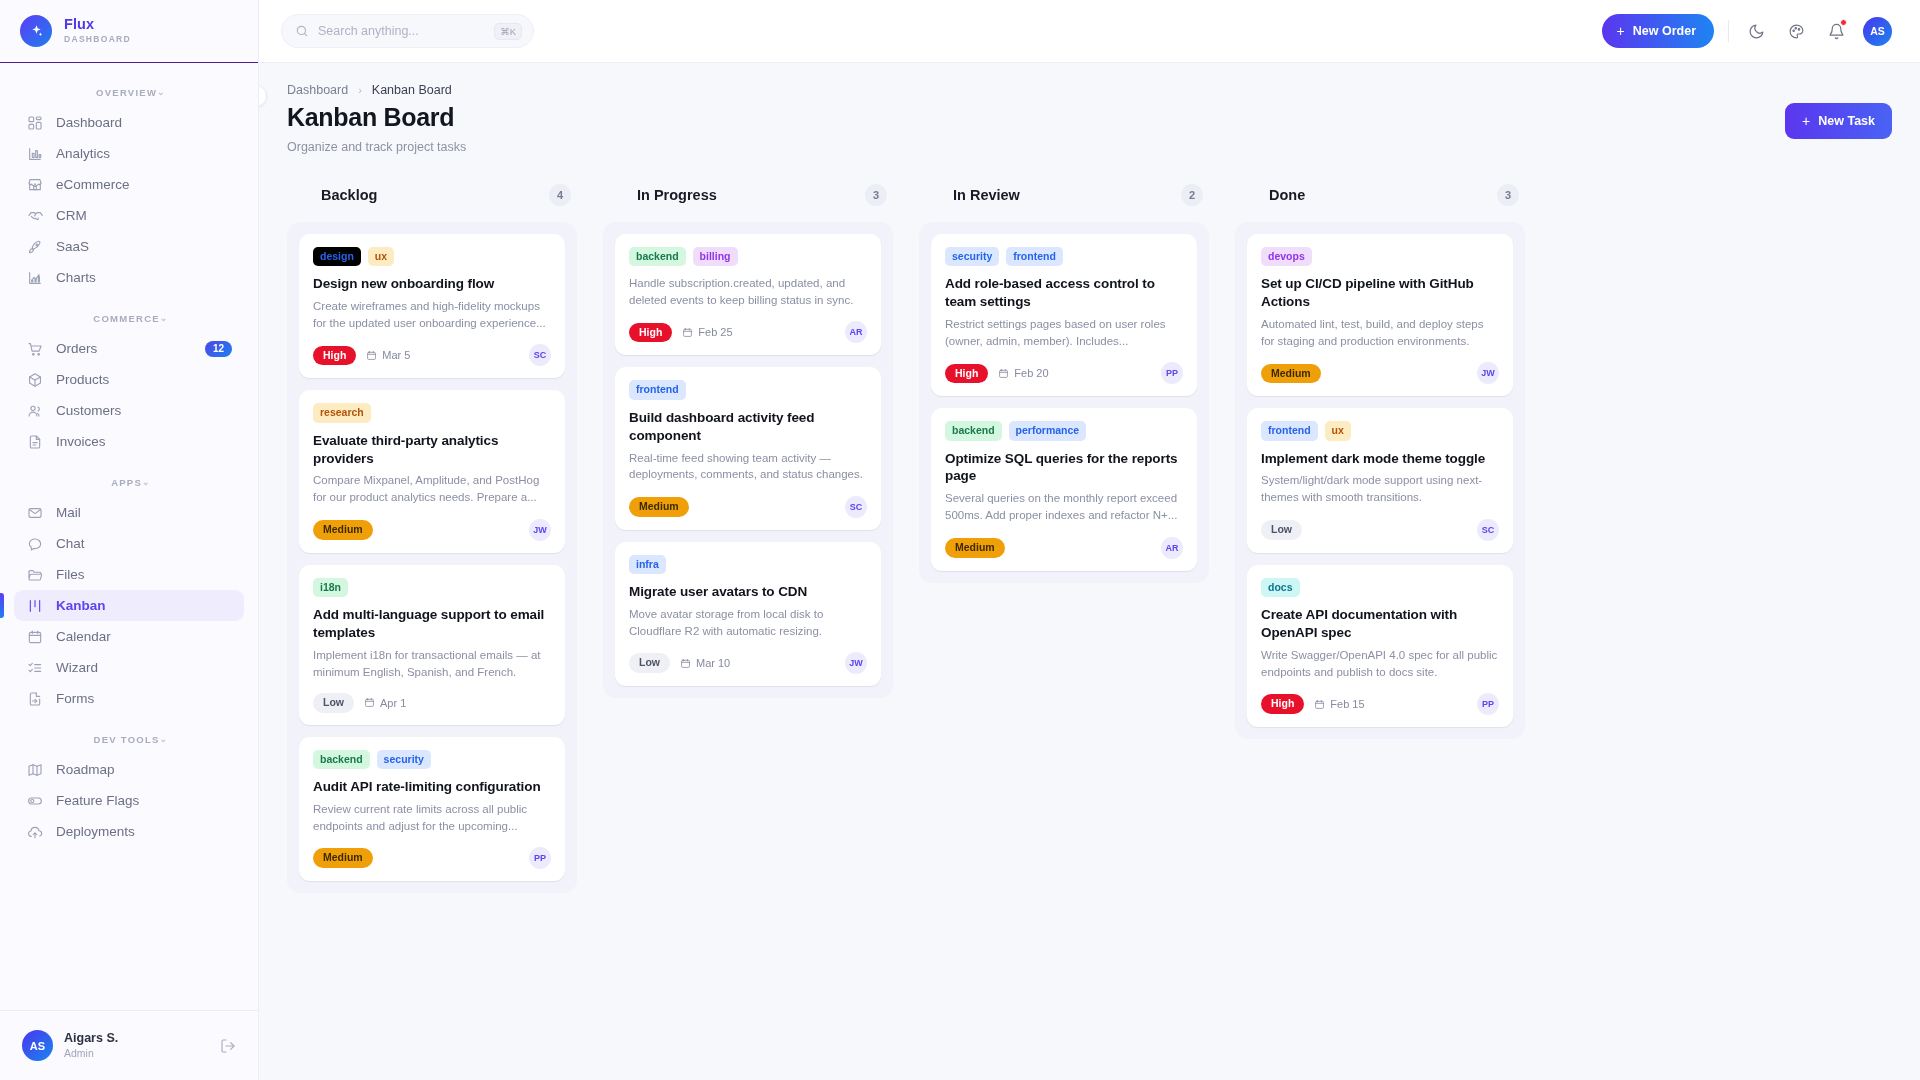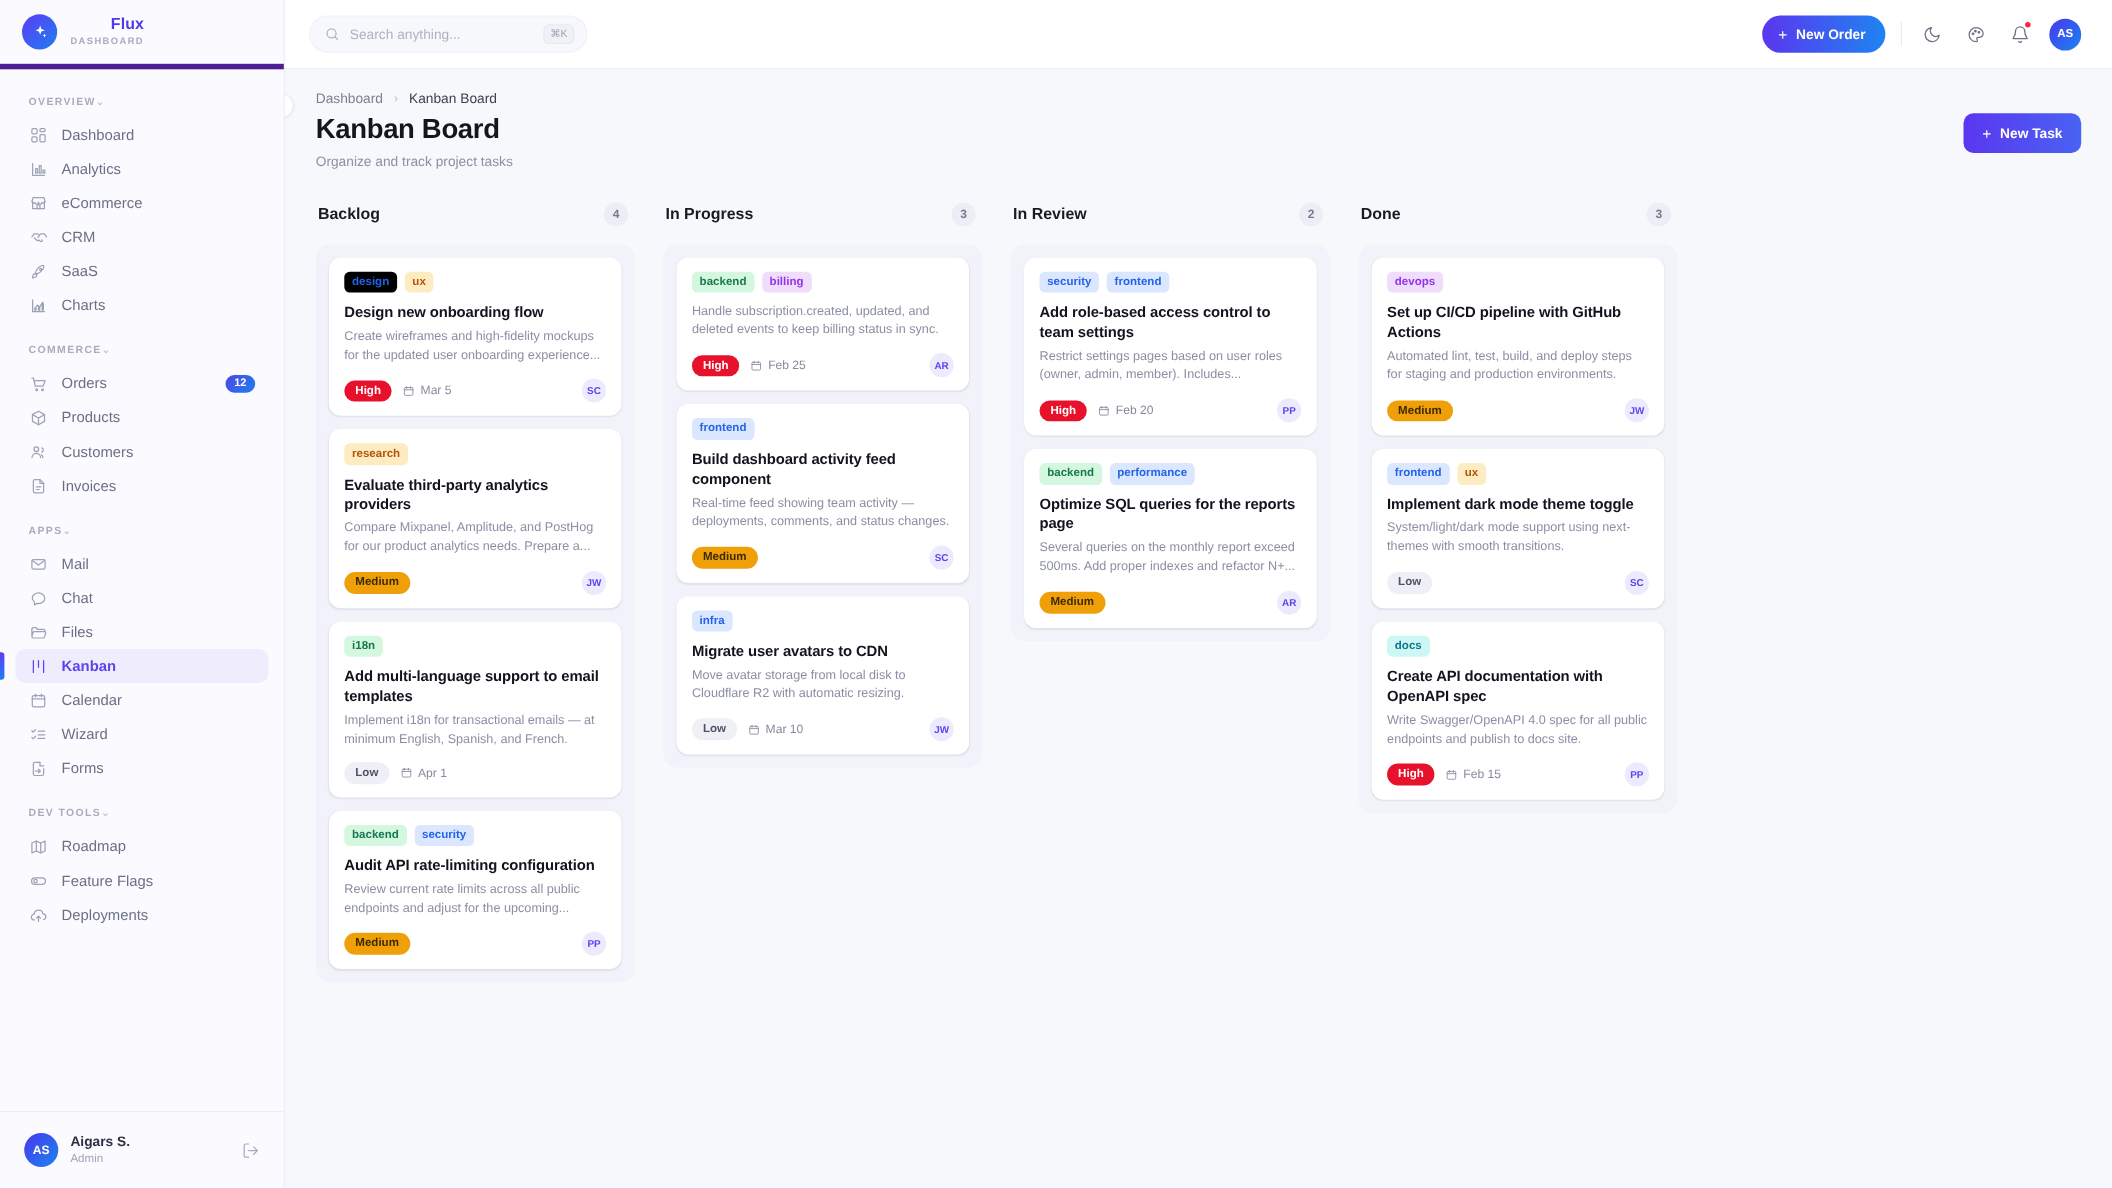--- a/index.html
+++ b/index.html
@@ -17,36 +17,35 @@
     width: 259px; height: 1080px; flex: 0 0 259px;
     background: #fafaff;
     border-right: 1px solid #ecedf5;
     display: flex; flex-direction: column;
     position: relative;
   }
   .brand {
     height: 63px; flex: 0 0 63px;
     display: flex; align-items: center; gap: 12px;
     padding: 4px 20px;
-    border-bottom: 5px solid #4c1d95;
-    text-align: right;
+    border-bottom: 1px solid #4c1d95;
   }
   .brand-logo {
     width: 32px; height: 32px; border-radius: 50%;
     background: linear-gradient(135deg, #5b3df5 0%, #1f7ef0 100%);
     display: flex; align-items: center; justify-content: center;
     flex: 0 0 32px;
   }
   .brand-text { display: flex; flex-direction: column; line-height: 1.1; }
   .brand-name { font-size: 14.5px; font-weight: 700; color: #4f39e8; letter-spacing: .1px; }
   .brand-sub { font-size: 8.5px; font-weight: 600; color: #a8abbd; letter-spacing: 1.3px; margin-top: 2px; }
 
   .nav { flex: 1; overflow: hidden; padding: 14px 0 0 0; }
   .nav-group-title {
-    display: flex; align-items: center; justify-content: flex-start;
+    display: flex; align-items: center; justify-content: center;
     padding: 0 22px 0 26px; height: 30px;
     font-size: 9.5px; font-weight: 700; letter-spacing: 1.25px;
     color: #a9acbe; text-transform: uppercase;
   }
   .nav-group-title .chev { color: #c3c6d6; font-size: 9px; }
   .nav-item {
     display: flex; align-items: center; gap: 13px;
     height: 31px; margin: 0 14px 0 14px; padding: 0 12px;
     border-radius: 9px; color: #6c7085; font-size: 13.5px;
     position: relative;
@@ -160,21 +159,21 @@
     color: #fff; font-family: inherit; font-size: 12.5px; font-weight: 600;
     display: flex; align-items: center; gap: 8px; padding: 0 17px;
   }
   .new-task-btn .plus { font-size: 14px; font-weight: 400; line-height: 1; }
 
   
   .board { display: flex; gap: 26px; padding: 26px 28px 0 28px; align-items: flex-start; }
   .column { width: 290px; flex: 0 0 290px; }
   .col-head {
     display: flex; align-items: center; height: 30px;
-    padding: 0 6px 0 2px; margin-bottom: 12px;
+    padding: 0 6px 0 2px; margin-bottom: 12px; margin-left: 32px;
   }
   .col-title { font-size: 14.5px; font-weight: 700; color: #181b25; }
   .col-count {
     margin-left: auto; min-width: 22px; height: 22px; border-radius: 11px;
     background: #eceef6; color: #767b90; font-size: 11px; font-weight: 600;
     display: flex; align-items: center; justify-content: center; padding: 0 7px;
   }
   .col-body {
     background: #f2f3fa; border-radius: 13px; padding: 12px;
     display: flex; flex-direction: column; gap: 12px;

